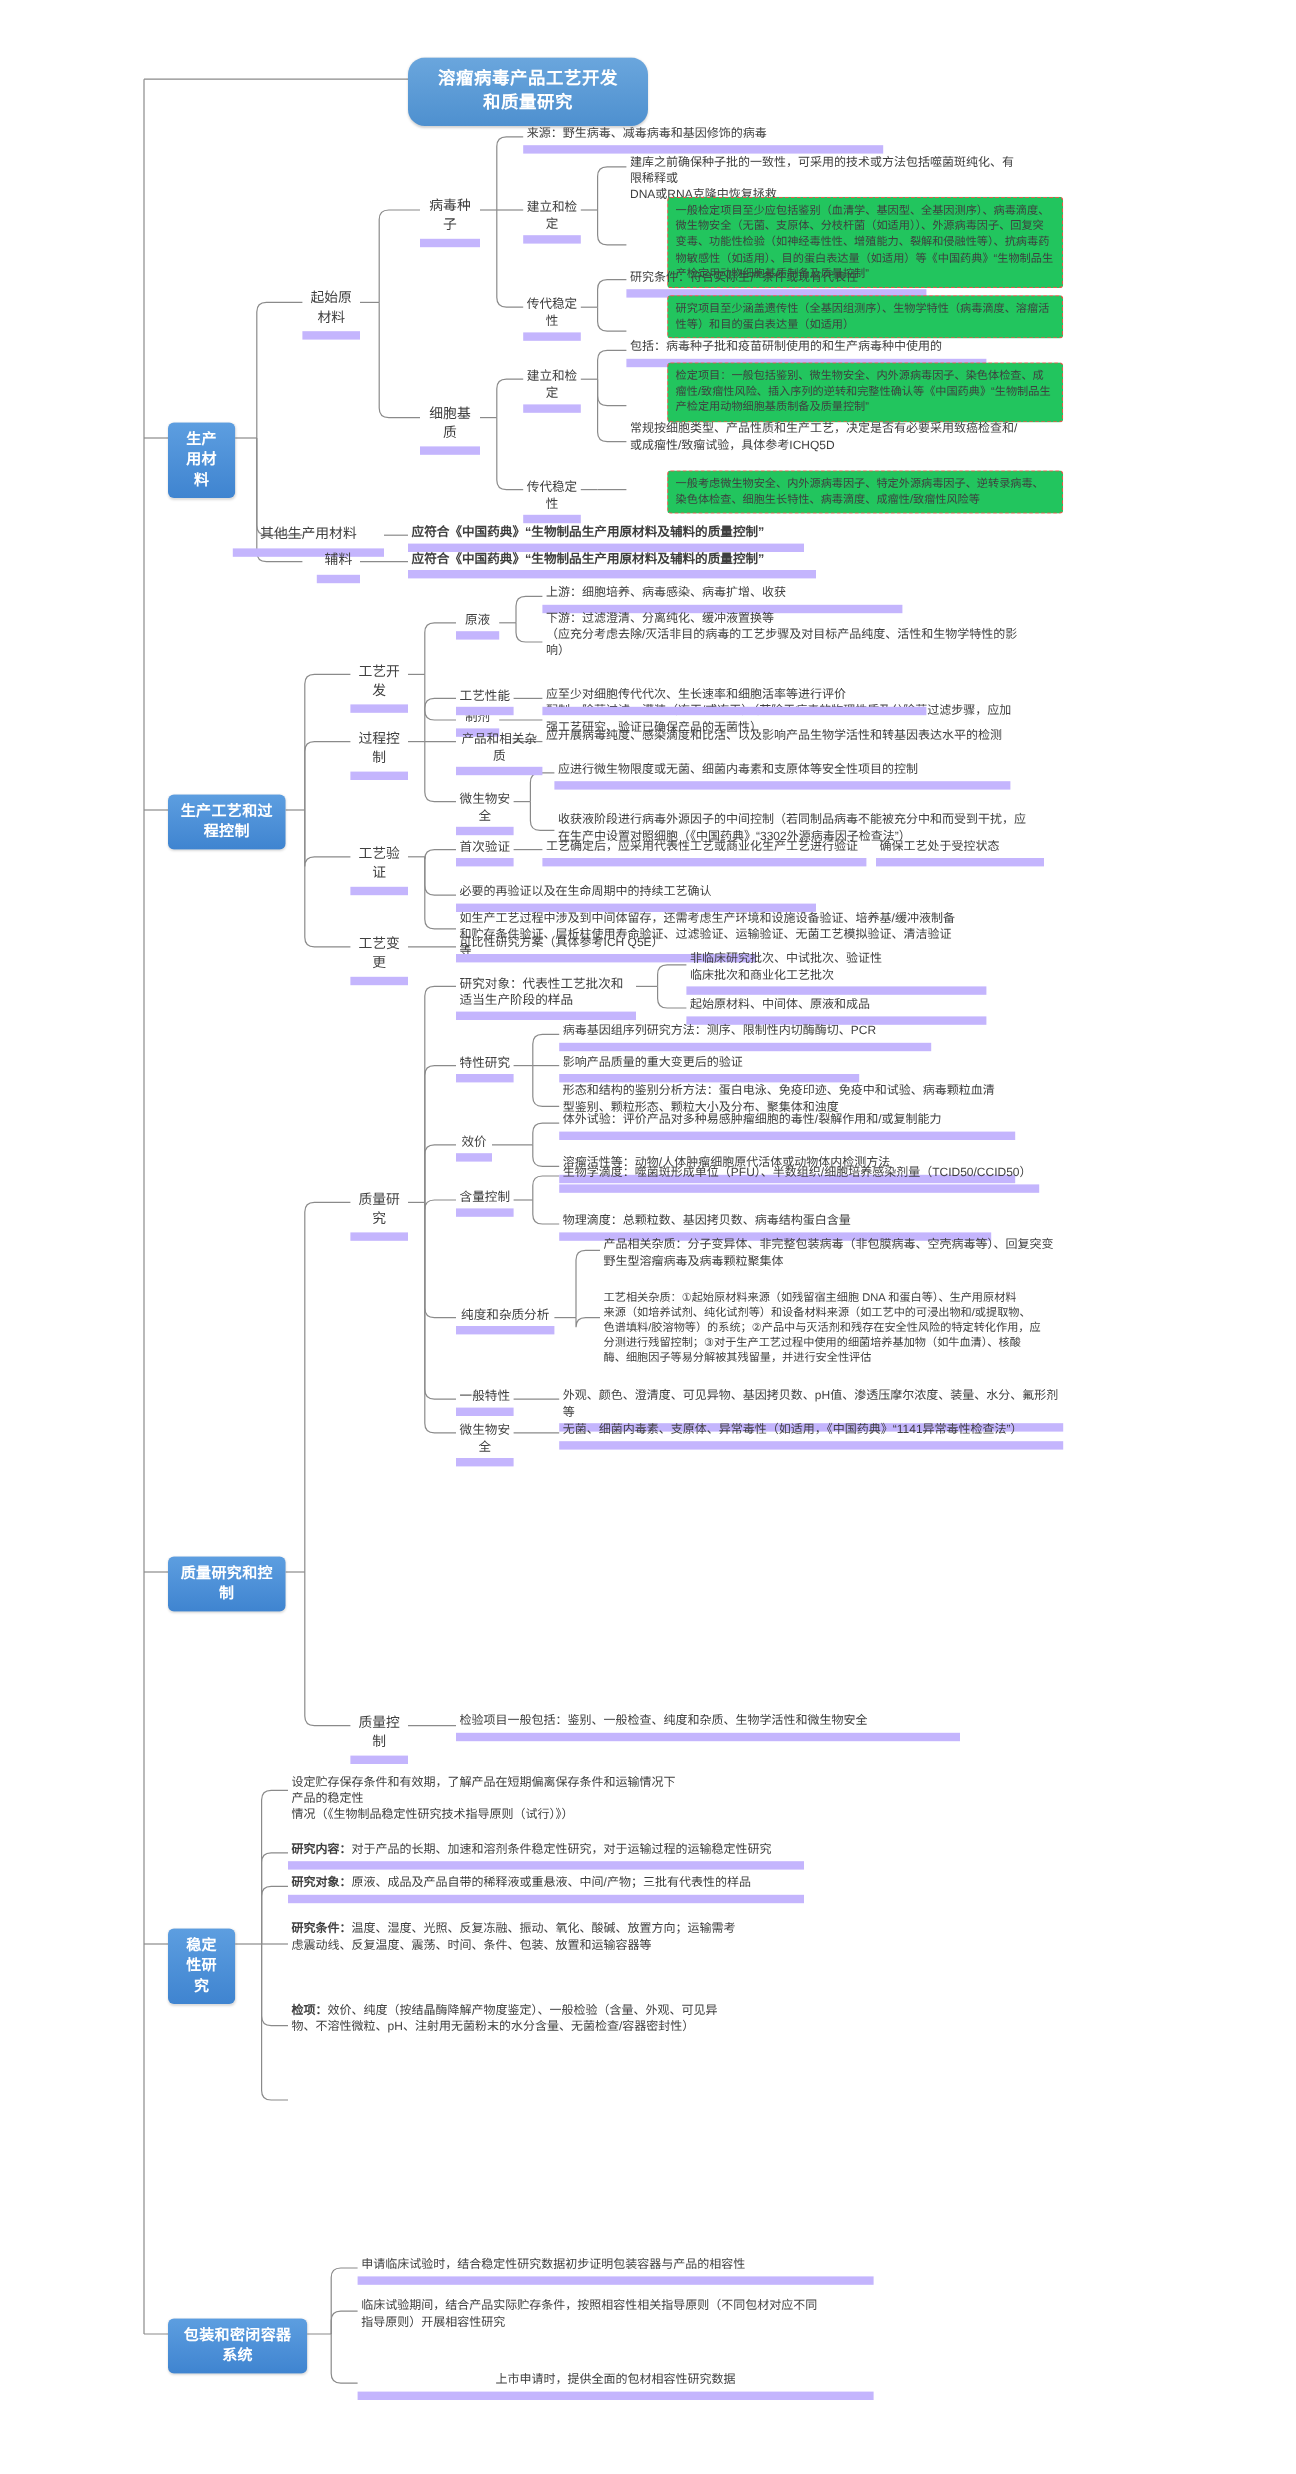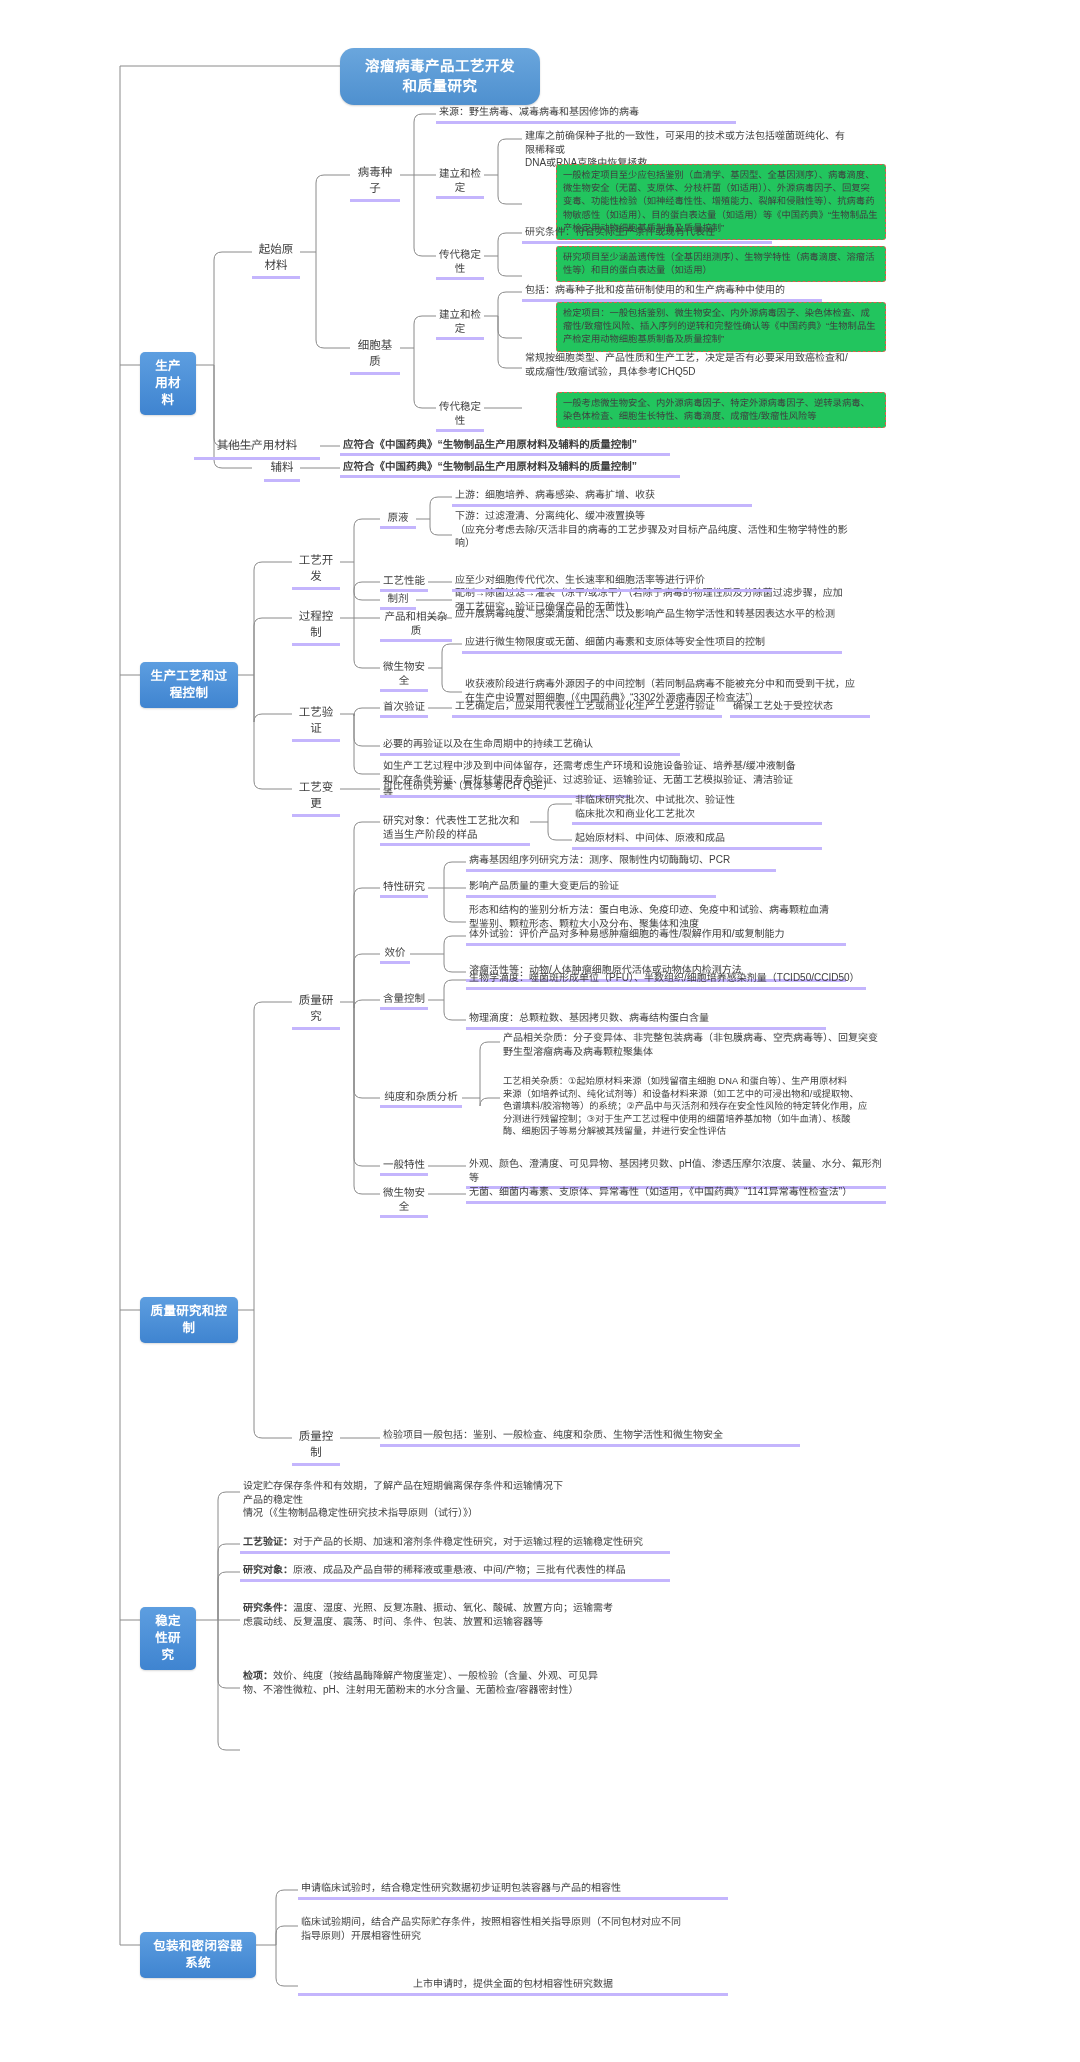--- a/index.html
+++ b/index.html
@@ -81,21 +81,21 @@
     font-size: 9.3px;
     color: #3f3f3f;
     padding: 4px 6px;
     line-height: 1.42;
     margin-left: 34px;
   }
 
   .bold-leaf { font-weight: bold; }
 
   
-  .ruled { border-bottom: 3px solid #c4b5fd; }
+  .ruled { border-bottom: 7px solid #c4b5fd; }
 </style>
 </head>
 <body>
 
 <div id="canvas">
 
   <svg id="svg-links" viewBox="0 0 1080 2062" preserveAspectRatio="none">
     <g fill="none" stroke="#8a8a8a" stroke-width="1">
 
       <path d="M340,66 L120,66"></path>
@@ -332,21 +332,21 @@
 分测进行残留控制；③对于生产工艺过程中使用的细菌培养基加物（如牛血清）、核酸
 酶、细胞因子等易分解被其残留量，并进行安全性评估</div>
 
   <div class="node leaf-node ruled" style="left:466px; top:1156px; width:420px;">外观、颜色、澄清度、可见异物、基因拷贝数、pH值、渗透压摩尔浓度、装量、水分、氟形剂等</div>
   <div class="node leaf-node ruled" style="left:466px; top:1184px; width:420px;">无菌、细菌内毒素、支原体、异常毒性（如适用，《中国药典》“1141异常毒性检查法”）</div>
   <div class="node leaf-node ruled" style="left:380px; top:1427px; width:420px;">检验项目一般包括：鉴别、一般检查、纯度和杂质、生物学活性和微生物安全</div>
 
   <div class="node leaf-node" style="left:240px; top:1478px; width:330px;">设定贮存保存条件和有效期，了解产品在短期偏离保存条件和运输情况下产品的稳定性
 情况（《生物制品稳定性研究技术指导原则（试行）》）</div>
 
-  <div class="node leaf-node ruled" style="left:240px; top:1534px; width:430px;"><span class="bold-leaf">工艺验证：</span><span>对于产品的长期、加速和溶剂条件稳定性研究，对于运输过程的运输稳定性研究</span></div>
+  <div class="node leaf-node ruled" style="left:240px; top:1534px; width:430px;"><span class="bold-leaf">研究内容：</span><span>对于产品的长期、加速和溶剂条件稳定性研究，对于运输过程的运输稳定性研究</span></div>
 
   <div class="node leaf-node ruled" style="left:240px; top:1562px; width:430px;"><span class="bold-leaf">研究对象：</span><span>原液、成品及产品自带的稀释液或重悬液、中间/产物；三批有代表性的样品</span></div>
 
   <div class="node leaf-node" style="left:240px; top:1600px; width:430px;"><span class="bold-leaf">研究条件：</span><span>温度、湿度、光照、反复冻融、振动、氧化、酸碱、放置方向；运输需考
 虑震动线、反复温度、震荡、时间、条件、包装、放置和运输容器等</span></div>
 
   <div class="node leaf-node" style="left:240px; top:1668px; width:430px;"><span class="bold-leaf">检项：</span><span>效价、纯度（按结晶酶降解产物度鉴定）、一般检验（含量、外观、可见异
 物、不溶性微粒、pH、注射用无菌粉末的水分含量、无菌检查/容器密封性）</span></div>
 
 

